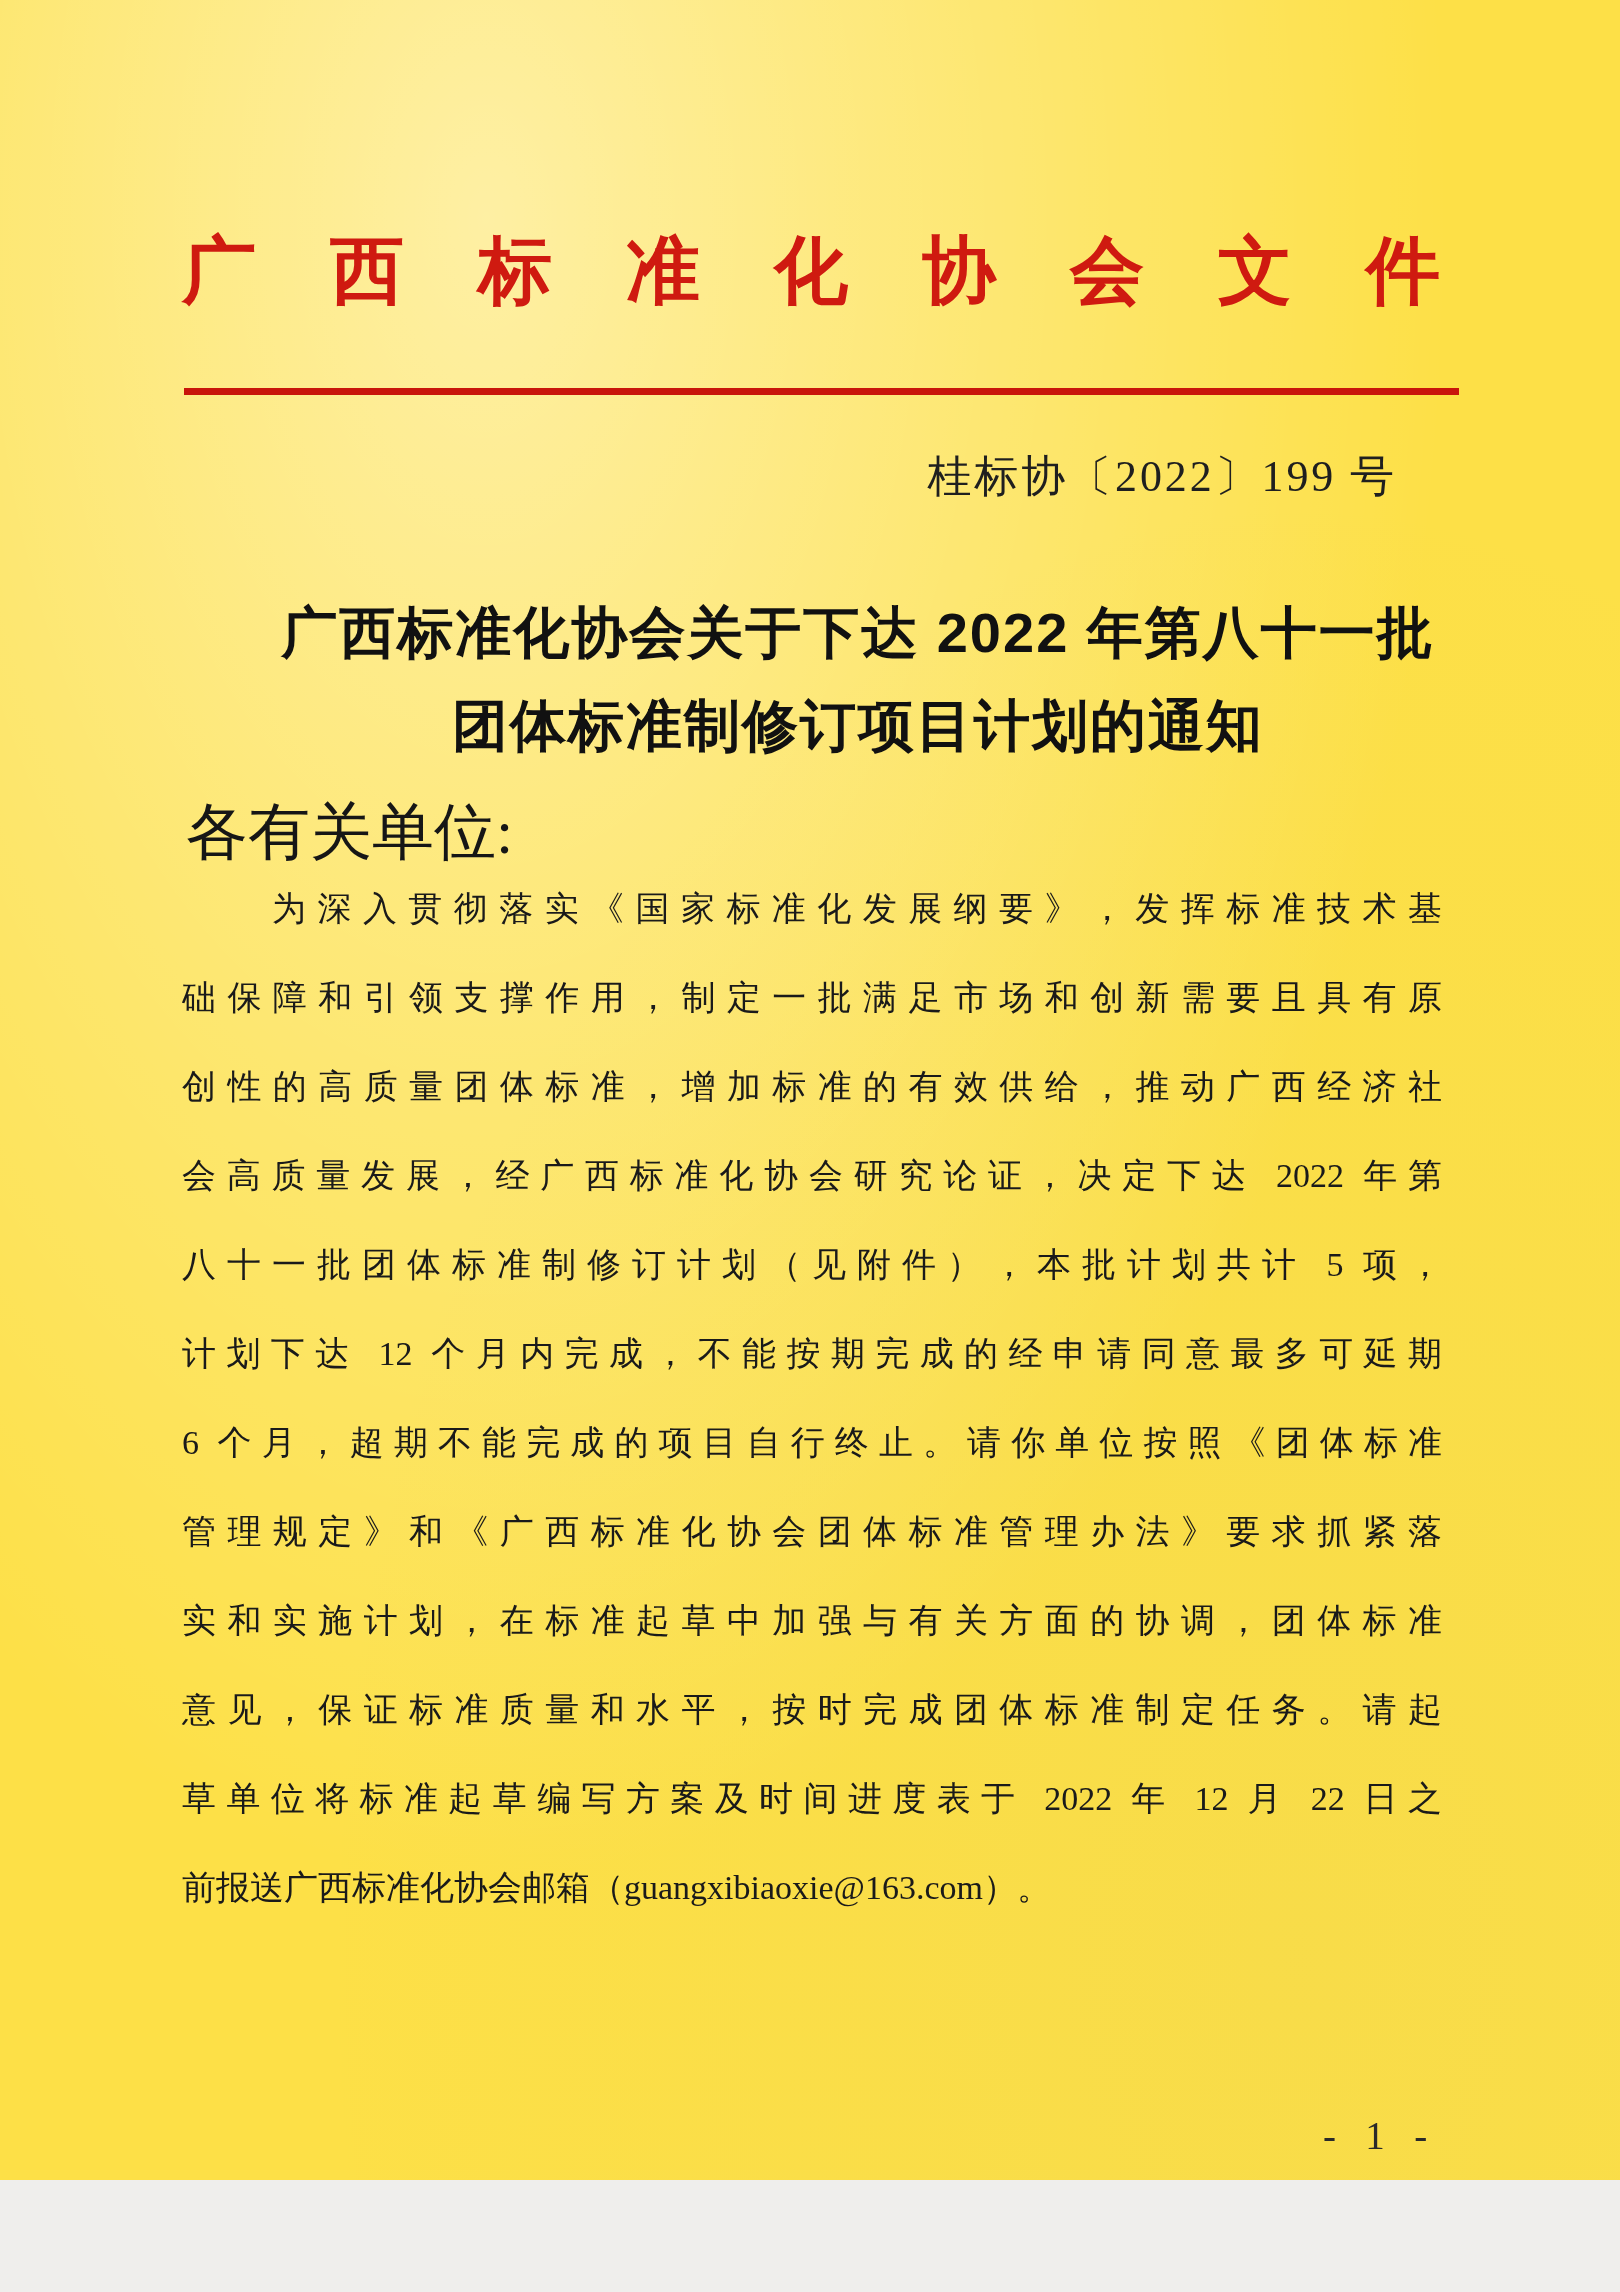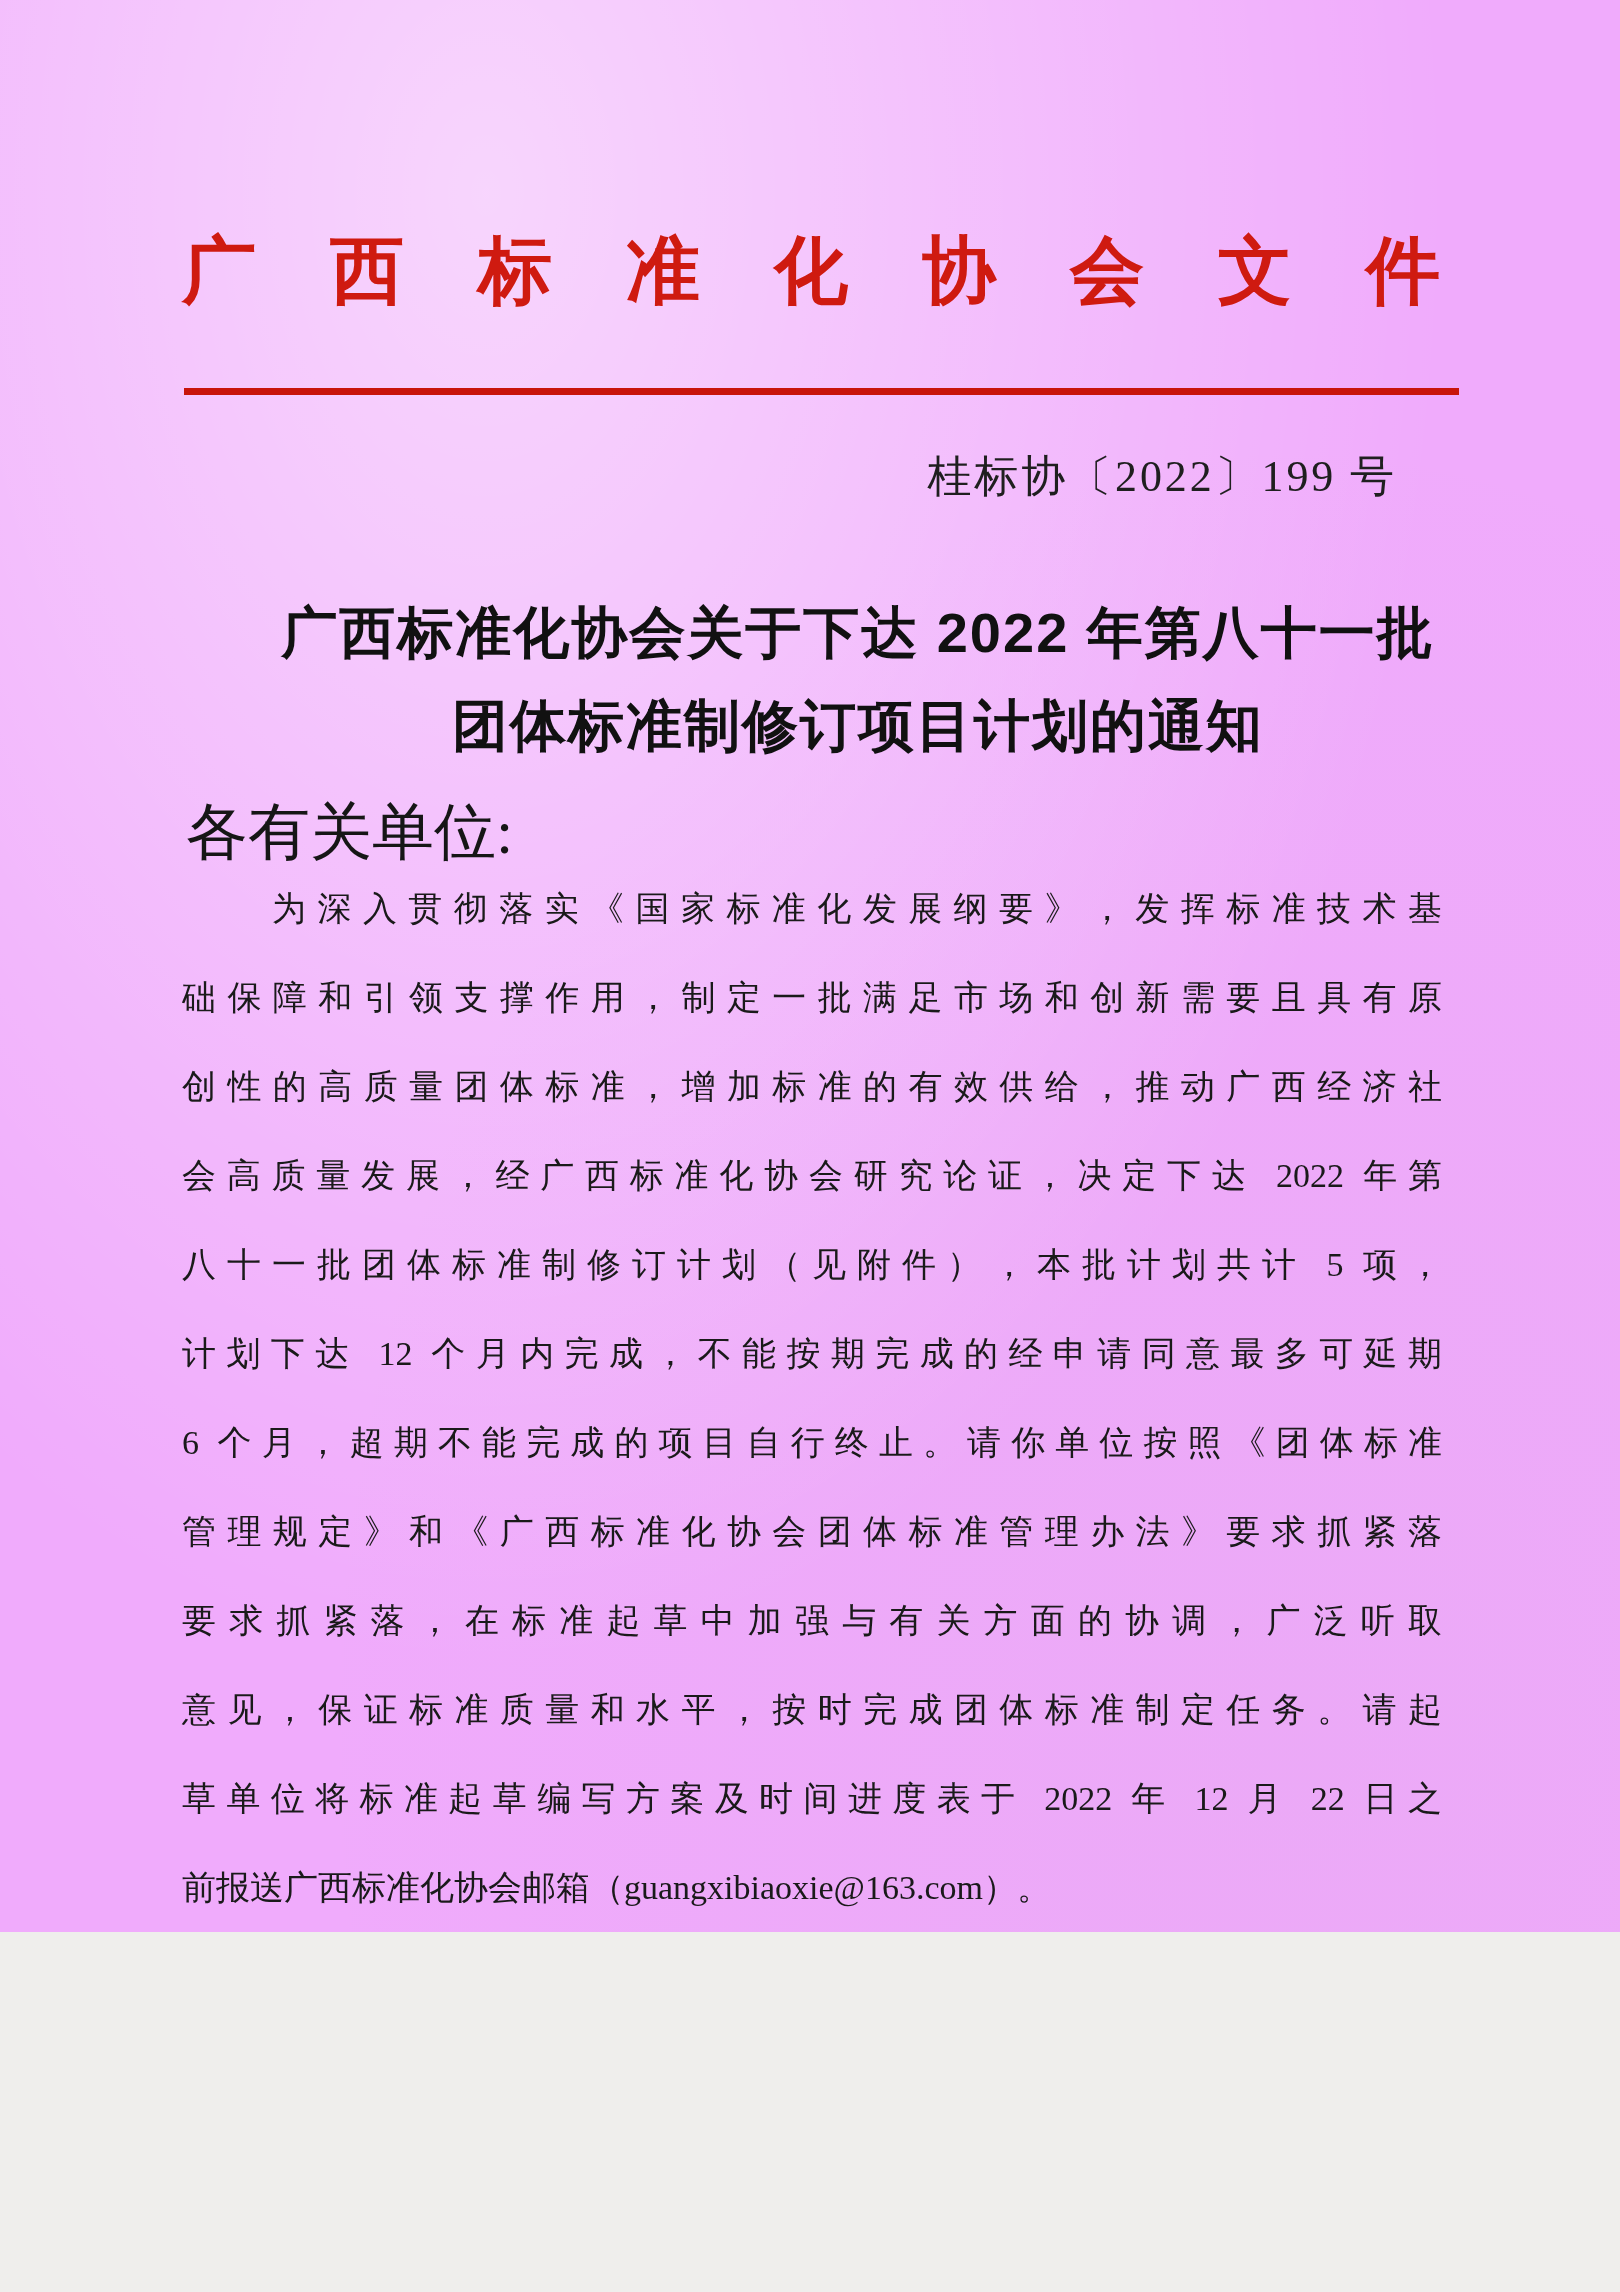--- a/index.html
+++ b/index.html
@@ -3,23 +3,23 @@
 <meta charset="utf-8">
 <style>
   html, body {
     margin: 0;
     padding: 0;
     background: #efeeec;
   }
   .page {
     position: relative;
     width: 1620px;
-    height: 1932px;
+    height: 2180px;
     margin: 0 auto;
-    background: #f0abfc;
+    background: #fde047;
     overflow: hidden;
     font-family: "Liberation Serif", "DejaVu Serif", serif;
     color: #1c1c1c;
   }
   
   .page::before {
     content: "";
     position: absolute;
     inset: 0;
     background:
@@ -142,21 +142,21 @@
 
   <div class="body-text">
     <div class="body-line indent">为深入贯彻落实《国家标准化发展纲要》，发挥标准技术基</div>
     <div class="body-line">础保障和引领支撑作用，制定一批满足市场和创新需要且具有原</div>
     <div class="body-line">创性的高质量团体标准，增加标准的有效供给，推动广西经济社</div>
     <div class="body-line">会高质量发展，经广西标准化协会研究论证，决定下达 2022 年第</div>
     <div class="body-line">八十一批团体标准制修订计划（见附件），本批计划共计 5 项，</div>
     <div class="body-line">计划下达 12 个月内完成，不能按期完成的经申请同意最多可延期</div>
     <div class="body-line">6 个月，超期不能完成的项目自行终止。请你单位按照《团体标准</div>
     <div class="body-line">管理规定》和《广西标准化协会团体标准管理办法》要求抓紧落</div>
-    <div class="body-line">要求抓紧落，在标准起草中加强与有关方面的协调，广泛听取</div>
+    <div class="body-line">实和实施计划，在标准起草中加强与有关方面的协调，团体标准</div>
     <div class="body-line">意见，保证标准质量和水平，按时完成团体标准制定任务。请起</div>
     <div class="body-line">草单位将标准起草编写方案及时间进度表于 2022 年 12 月 22 日之</div>
     <div class="body-line last">前报送广西标准化协会邮箱（guangxibiaoxie@163.com）。</div>
   </div>
 
   <div class="page-number">- 1 -</div>
 
 </div>
 
 

